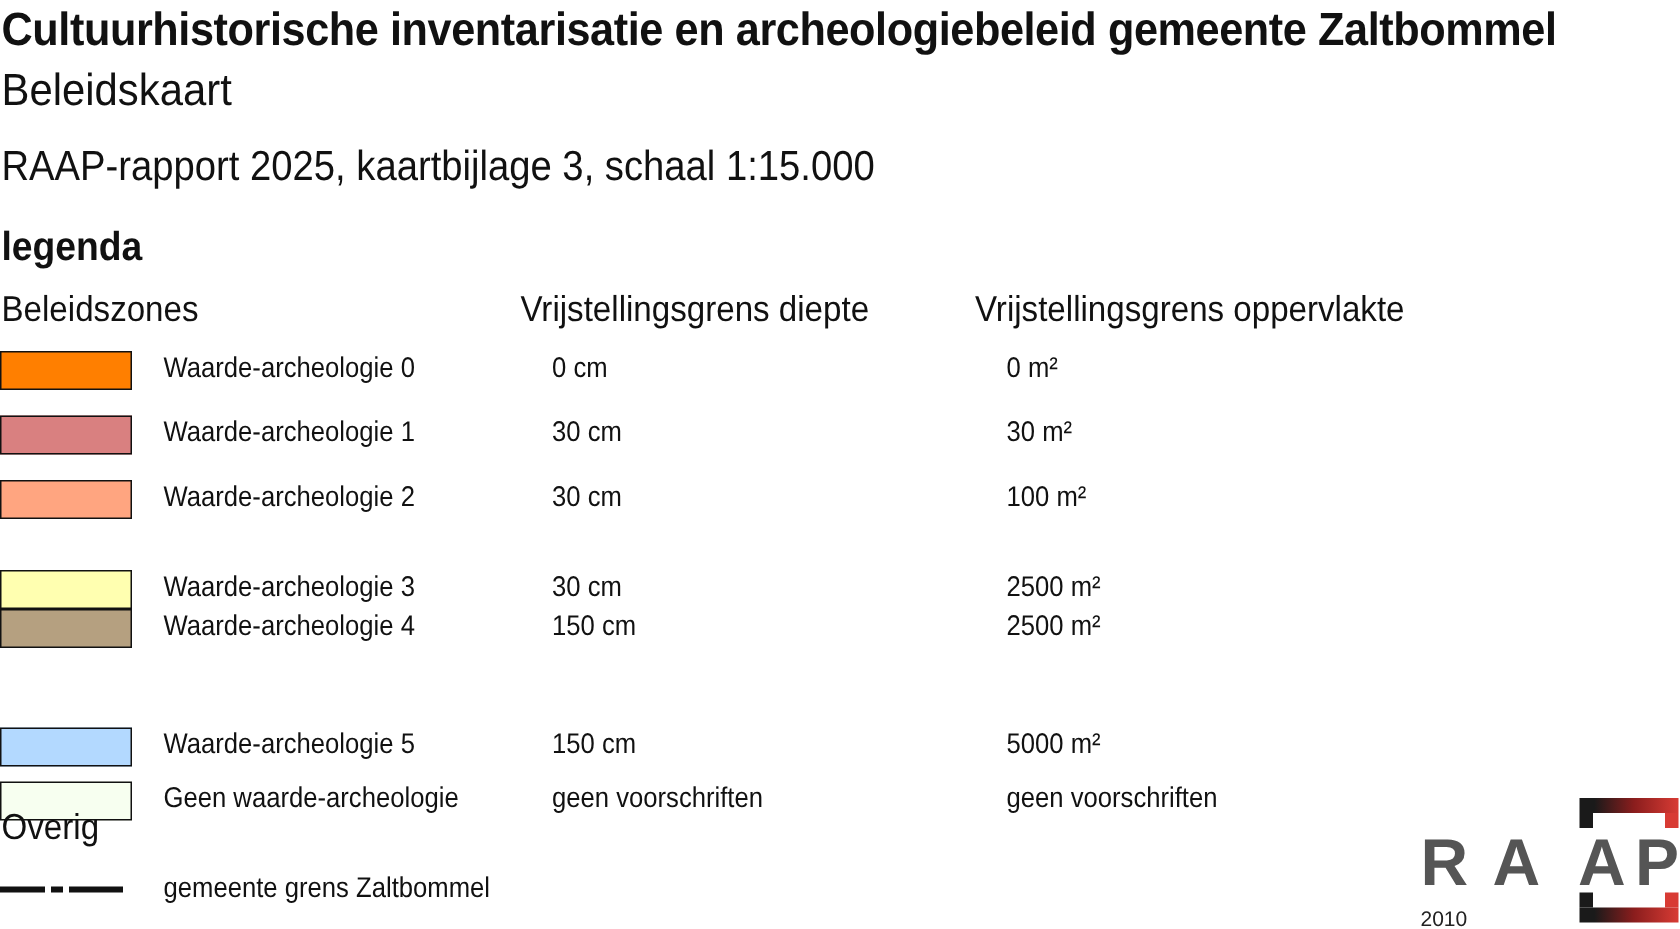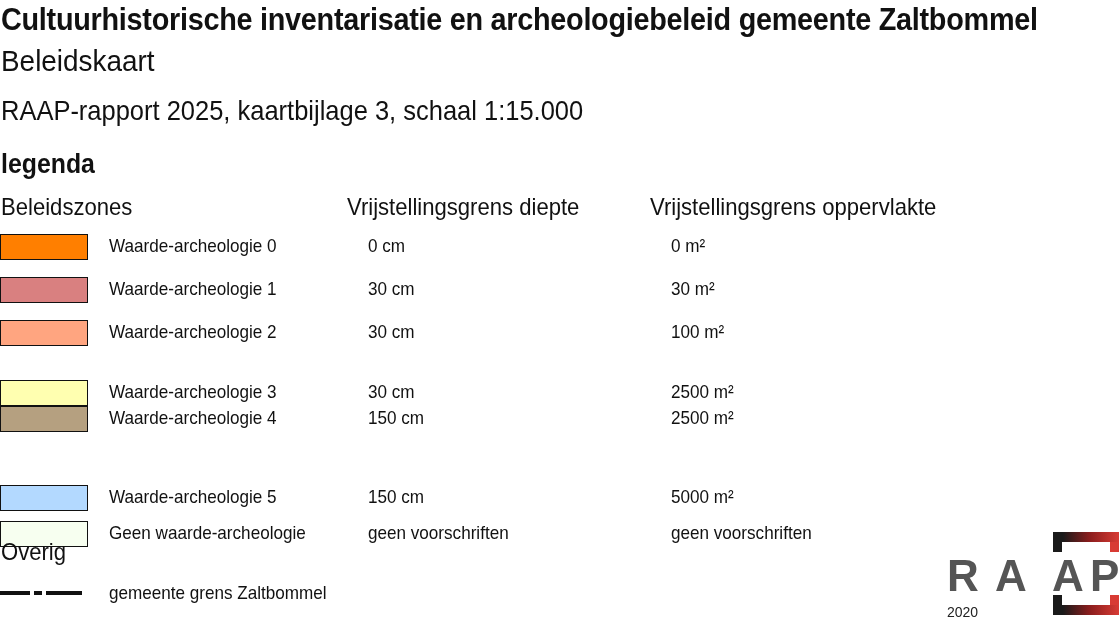--- a/index.html
+++ b/index.html
@@ -197,14 +197,14 @@
   <div class="bracket-top"></div>
   <div class="bracket-leg" style="left:108px; top:14px; background:#1a1a1a;"></div>
   <div class="bracket-leg" style="left:165px; top:14px; background:#d83b34;"></div>
   <div class="bracket-leg" style="left:108px; top:67px; background:#1a1a1a;"></div>
   <div class="bracket-leg" style="left:165px; top:67px; background:#d83b34;"></div>
   <div class="bracket-bottom"></div>
   <div class="logo-letter" style="left:2px;">R</div>
   <div class="logo-letter" style="left:50px;">A</div>
   <div class="logo-letter" style="left:107px;">A</div>
   <div class="logo-letter" style="left:145px;">P</div>
-  <div class="logo-year">2020</div>
+  <div class="logo-year">2010</div>
 </div>
 
 </body></html>

